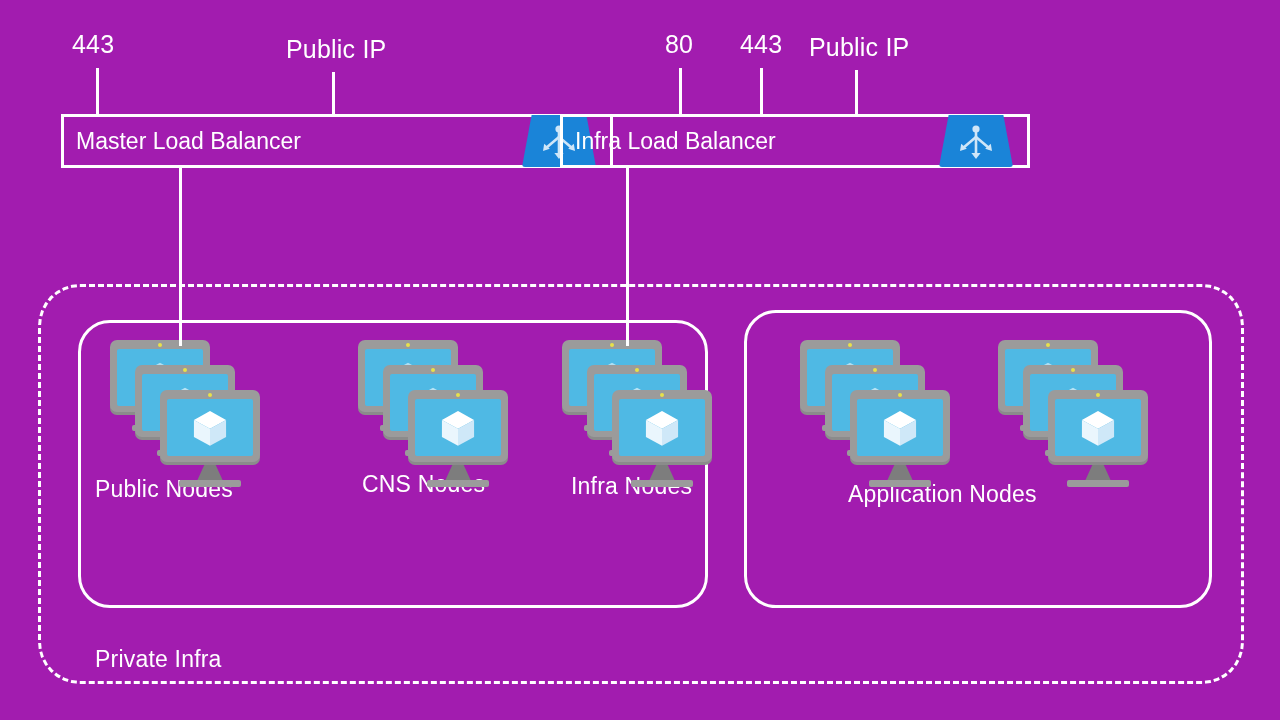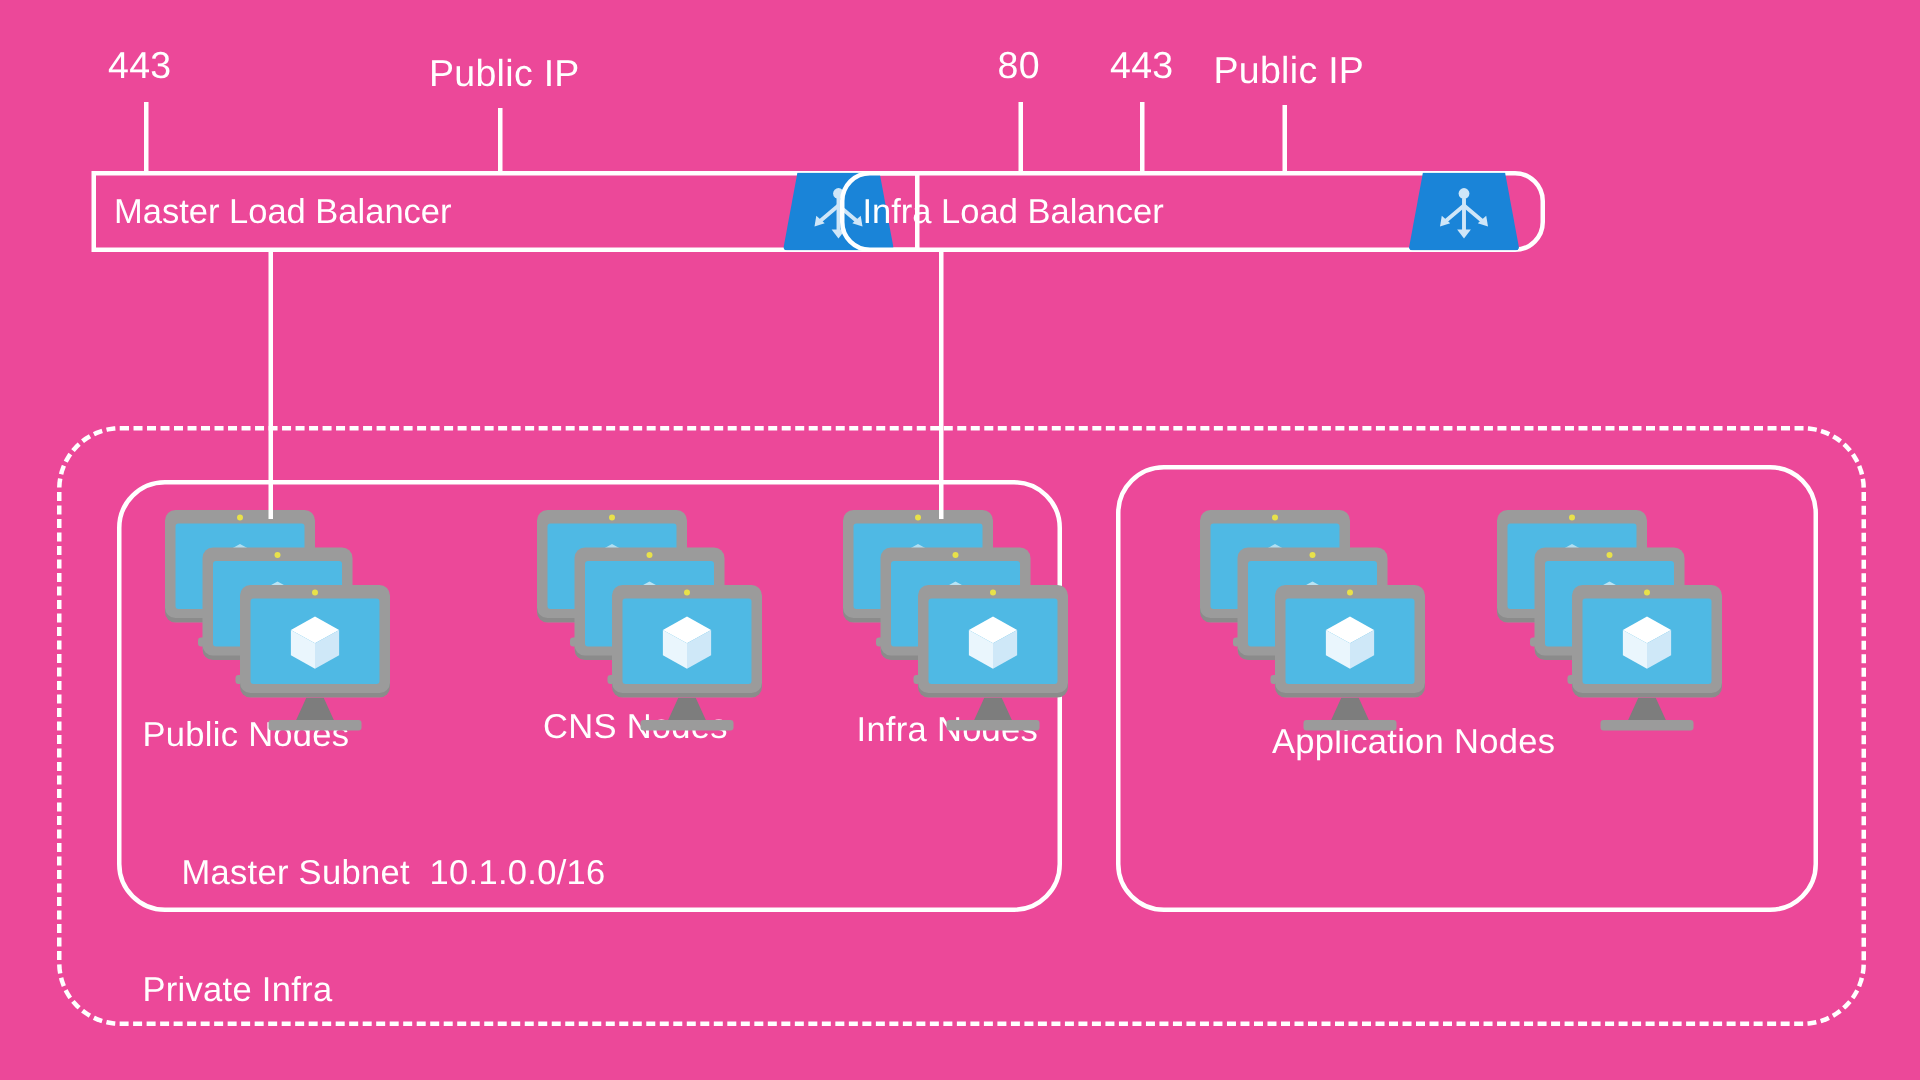--- a/index.html
+++ b/index.html
@@ -5,21 +5,21 @@
 <style>
   html, body {
     margin: 0;
     padding: 0;
     background: #6ea6d9;
   }
   #canvas {
     position: relative;
     width: 1280px;
     height: 720px;
-    background: #ec4899;
+    background: #a21caf;
     overflow: hidden;
     font-family: "Liberation Sans", "DejaVu Sans", sans-serif;
     color: #ffffff;
   }
 
   
   .lbl {
     position: absolute;
     white-space: pre;
     color: #ffffff;
@@ -188,21 +188,21 @@
         </g>
         <g fill="#cfe6f8">
           <path d="M37 44 l -4.6 -6 h 9.2 z"></path>
           <path d="M21 36 l 1.2 -7.2 l 5.6 5 z"></path>
           <path d="M53 36 l -1.2 -7.2 l -5.6 5 z"></path>
         </g>
       </svg>
     </div>
   </div>
 
-  <div class="lb-box" style="left:560px; top:114px; width:470px; height:54px;border-radius:20px;">
+  <div class="lb-box" style="left:560px; top:114px; width:470px; height:54px;">
     <div class="lb-title">Infra Load Balancer</div>
     <div class="lb-icon">
       <div class="trap"></div>
       <svg viewBox="0 0 74 52" width="74" height="52" aria-hidden="true">
         <g fill="none" stroke="#cfe6f8" stroke-width="2.6" stroke-linecap="round">
           <circle cx="37" cy="14" r="3.6" fill="#cfe6f8" stroke="none"></circle>
           <path d="M37 17.6 V 40"></path>
           <path d="M37 22 L 24 33"></path>
           <path d="M37 22 L 50 33"></path>
         </g>
@@ -462,18 +462,17 @@
           </svg>
       </div>
         <div class="dot"></div>
         <div class="neck"></div>
         <div class="base"></div>
     </div>
   </div>
 
   <div class="lbl node-label" style="left:824px; top:483px;margin-left:24px;">Application Nodes</div>
 
-  <div class="lbl subnet-label" style="left:121px; top:570px;">Master Subnet  10.1.0.0/16</div>
 
 
   <div class="lbl vnet-label" style="left:95px; top:648px;">Private Infra</div>
 
 </div>
 
 </body></html>

